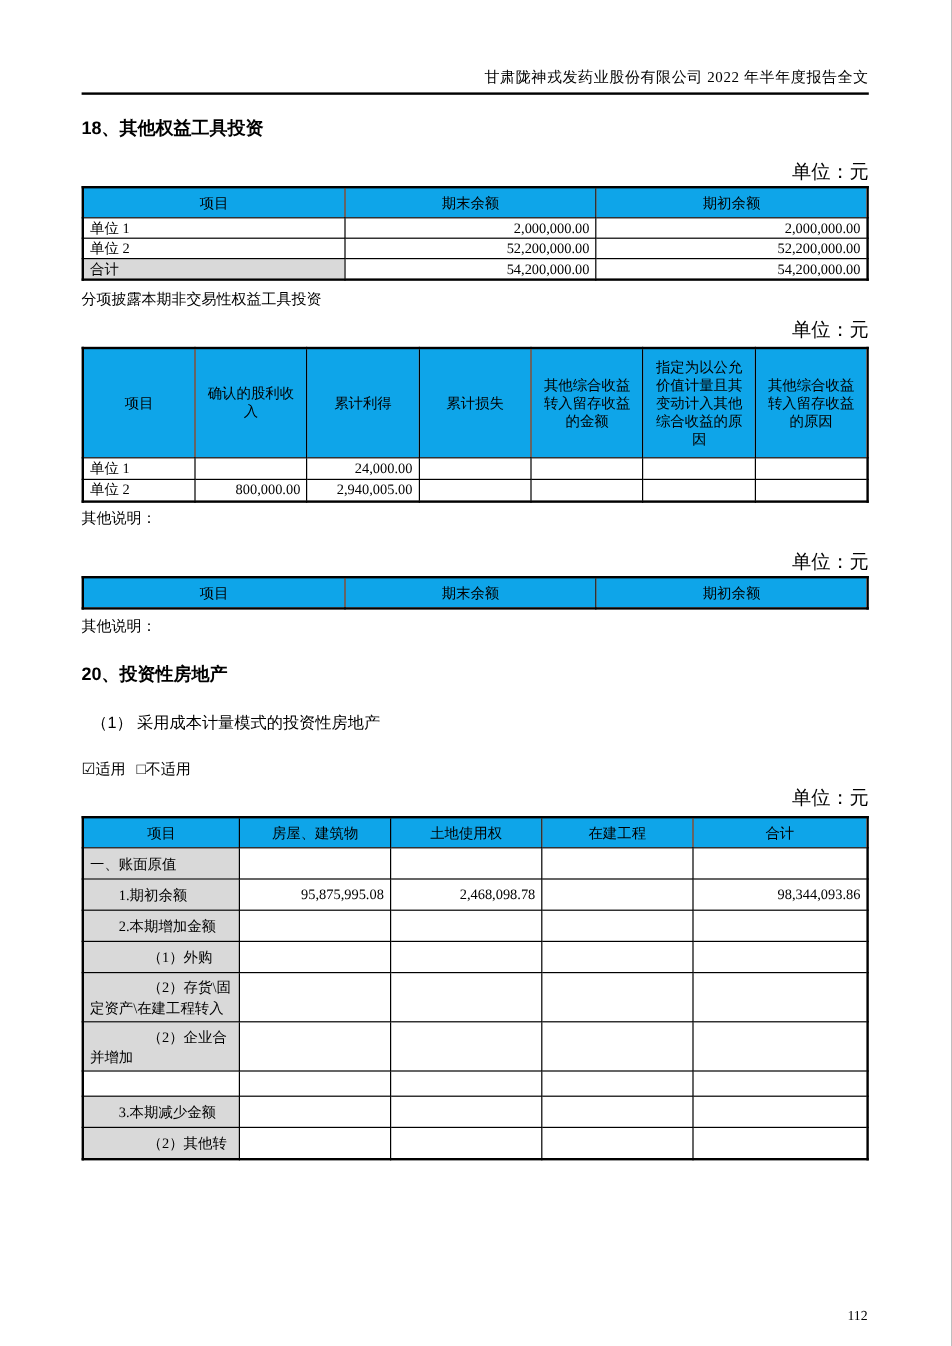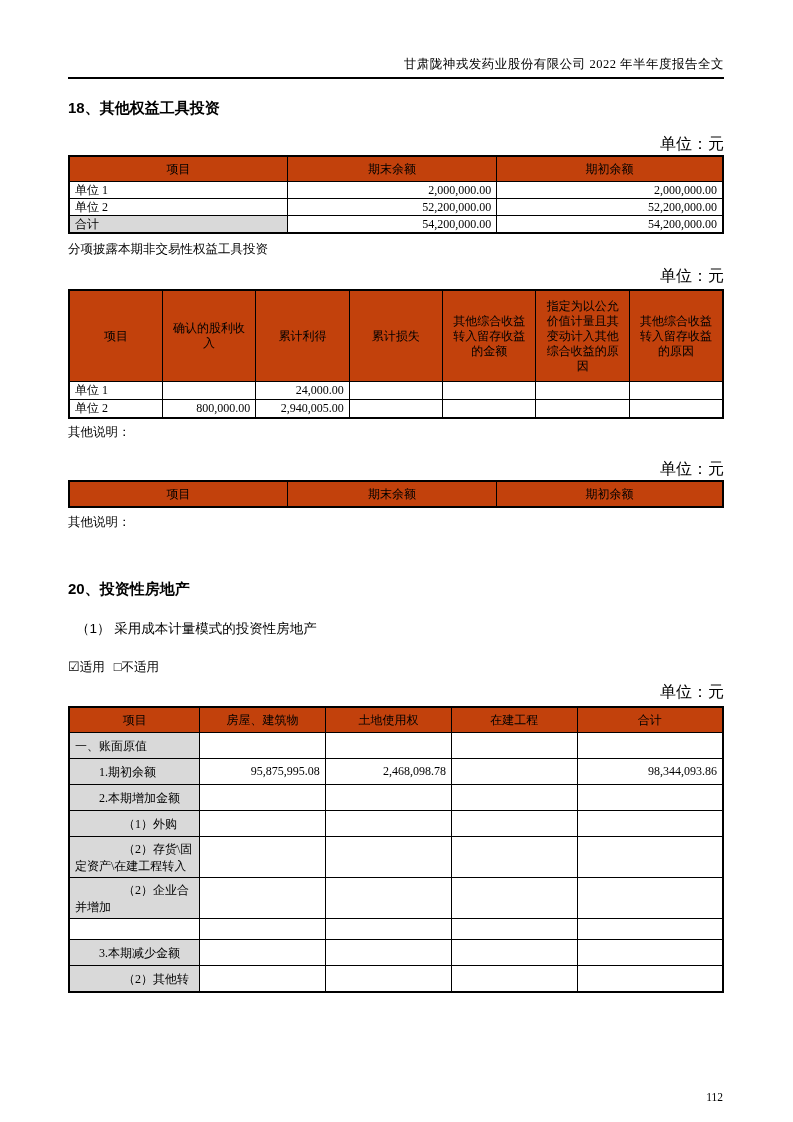--- a/index.html
+++ b/index.html
@@ -29,21 +29,21 @@
   }
   .unit-line { text-align:right; font-size:16px; line-height:14px; }
   .note-line { font-size:12.5px; line-height:15px; }
 
   table {
     width:100%; border-collapse:collapse; table-layout:fixed;
     font-size:12px; border:2px solid #000;
   }
   th, td { border:1px solid #000; padding:0 4px; line-height:15px; overflow:hidden; }
   th {
-    background:#c2410c; font-weight:normal; text-align:center;
+    background:#0ea5e9; font-weight:normal; text-align:center;
     vertical-align:middle; padding:2px 6px;
   }
   td.lbl { text-align:left; padding-left:5px; }
   td.num { text-align:right; padding-right:5px; }
   td.gray { background:#d9d9d9; }
 
   .t-balance th { height:20px; }
   .t-balance td { height:16px; }
   .t-detail th { height:86px; }
   .t-detail td { height:17px; }
@@ -68,21 +68,21 @@
 
   .mt-unit1 { margin-top:21px; }
   .mt-tbl   { margin-top:4px; }
   .mt-sub   { margin-top:8px; }
   .mt-unit2 { margin-top:12px; }
   .mt-tbl2  { margin-top:6px; }
   .mt-note  { margin-top:6px; }
   .mt-h19   { margin-top:47px; }
   .mt-unit3 { margin-top:22px; }
   .mt-note2 { margin-top:7px; }
-  .mt-h20   { margin-top:50px; }
+  .mt-h20   { margin-top:24px; }
   .mt-unit4 { margin-top:10px; }
   .mt-tbl4  { margin-top:7px; }
 </style>
 </head>
 <body>
 
 <div class="page">
   <div class="content">
 
     <div class="doc-header">甘肃陇神戎发药业股份有限公司 2022 年半年度报告全文</div>

